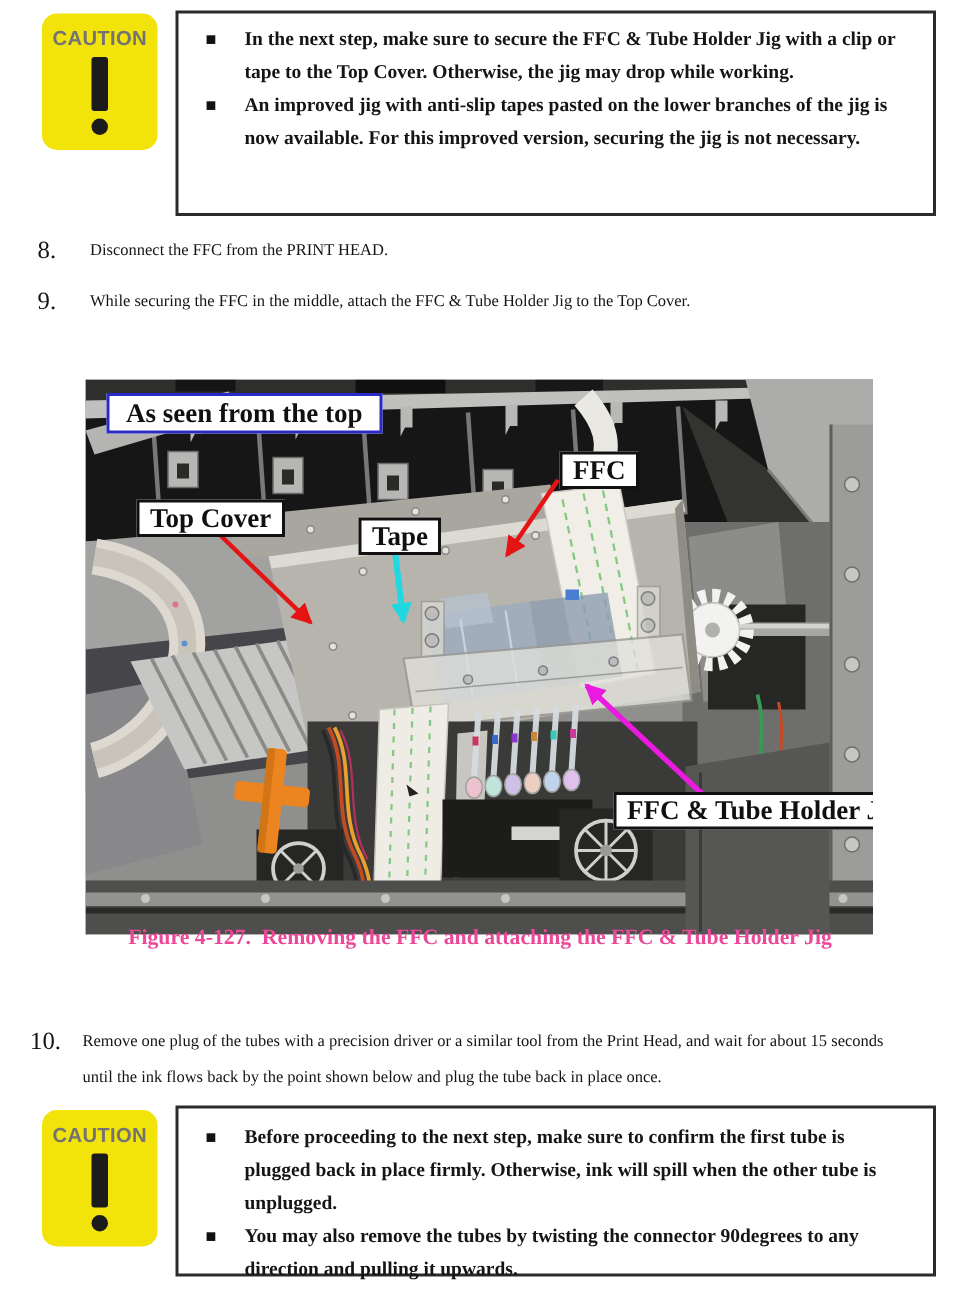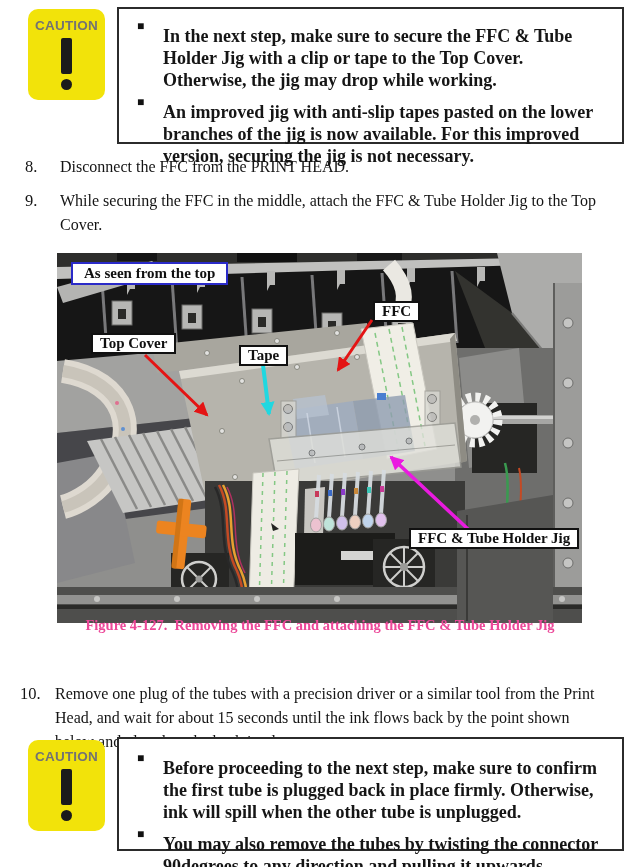--- a/index.html
+++ b/index.html
@@ -31,37 +31,36 @@
     position:absolute;left:117px;width:507px;
     border:2px solid var(--caution-border);background:#ffffff;
     box-sizing:border-box;padding:6px 8px 4px 6px;
   }
   .cb-item{display:flex;align-items:flex-start;}
   .cb-bullet{
     width:14px;margin-left:12px;margin-right:12px;flex:0 0 auto;
     font-size:12px;line-height:22px;color:#111;
   }
   .cb-text{
-    flex:1;font-weight:bold;font-size:18px;line-height:22px;color:#151515;
+    flex:1;font-weight:bold;font-size:13px;line-height:22px;color:#151515;
     padding-right:4px;
-    margin-top:10px;
   }
   
   .step{position:absolute;left:20px;width:600px;display:flex;}
   .step .num{flex:0 0 35px;font-size:16.5px;line-height:24px;}
-  .step .txt{flex:1;font-size:16px;line-height:24px;max-width:560px;}
+  .step .txt{flex:1;font-size:11px;line-height:24px;max-width:560px;}
   
   .photo{
     position:absolute;left:57px;top:253px;width:525px;height:370px;
     background:#8f8f8d;overflow:hidden;
   }
   .photo svg{position:absolute;left:0;top:0;}
   .photo-label{
     position:absolute;background:#ffffff;border:2px solid var(--label-border);
-    font-weight:bold;font-size:15px;line-height:1.15;color:#101010;
+    font-weight:bold;font-size:18px;line-height:1.15;color:#101010;
     padding:0 7px;white-space:nowrap;
   }
   .photo-label.view{border-color:var(--view-label-border);padding:1px 11px;}
   .figure-caption{
     position:absolute;left:0;top:617px;width:640px;text-align:center;
     font-weight:bold;font-size:14.5px;white-space:pre;color:#ec4899;
   }
 </style>
 </head>
 <body>

